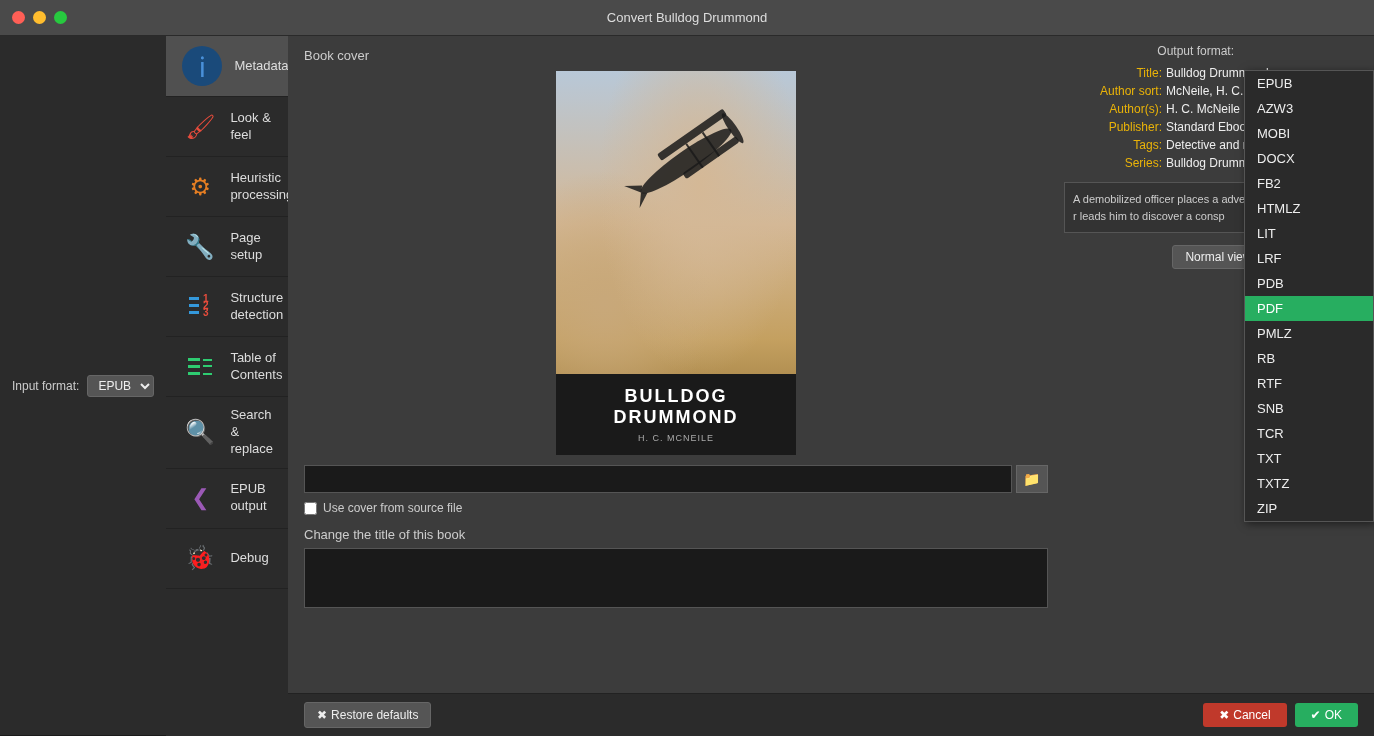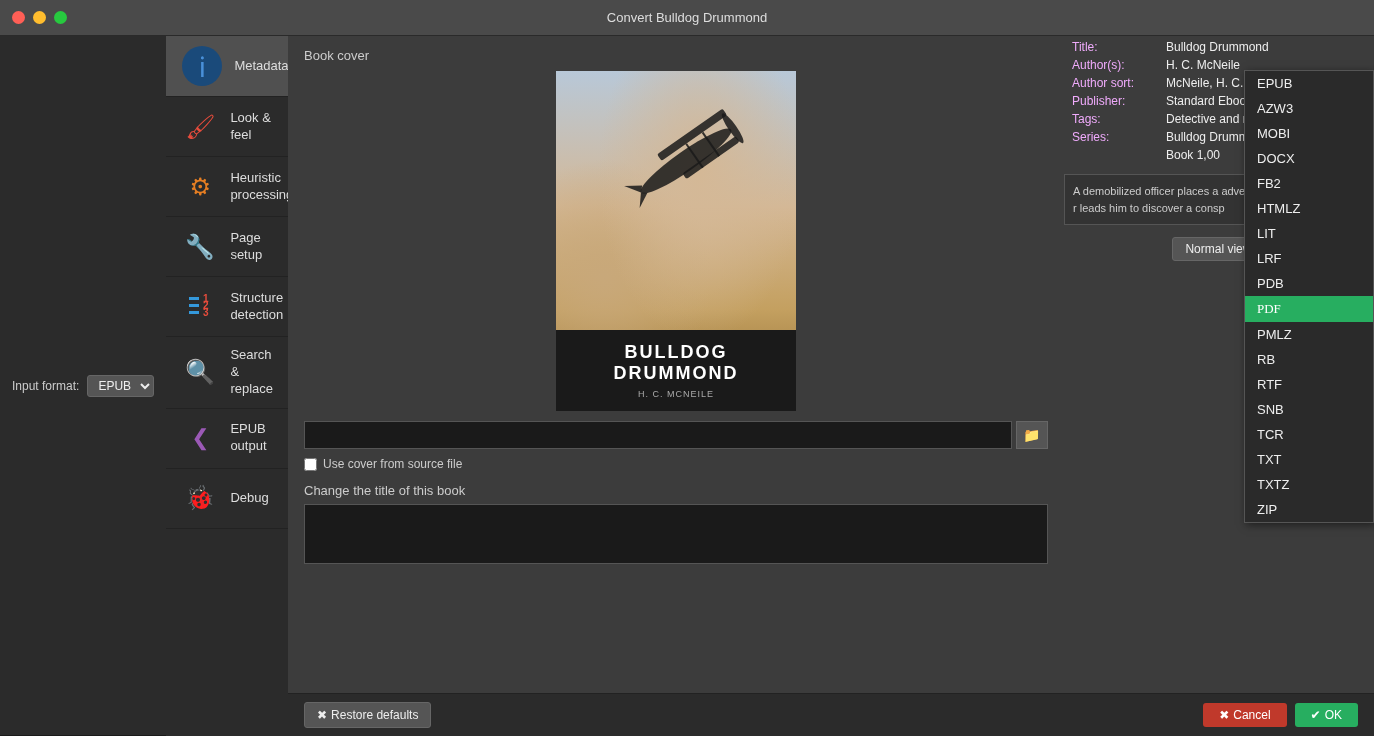--- a/index.html
+++ b/index.html
@@ -110,26 +110,26 @@
       padding: 4px 8px;
       display: flex;
       flex-direction: column;
       gap: 4px;
     }
     .meta-row {
       display: flex;
       align-items: center;
       gap: 4px;
     }
-    .meta-key { color: #f0abfc; font-size: 12px; text-align: left; min-width: 90px; }
+    .meta-key { color: #eab308; font-size: 12px; text-align: right; min-width: 90px; }
     .meta-val { color: #eee; font-size: 12px; }
     .book-cover-label { color: #ccc; font-size: 13px; margin-bottom: 8px; }
     .book-cover-img {
       width: 240px;
-      height: 340px;
+      height: 384px;
       background: linear-gradient(135deg, #8b7355 0%, #c4a882 30%, #e8d5a3 50%, #b8955a 70%, #6b5a3a 100%);
       position: relative;
       margin: 0 auto;
       overflow: hidden;
       flex-shrink: 0;
     }
     .cover-bottom {
       position: absolute;
       bottom: 0; left: 0; right: 0;
       background: #1a1a1a;
@@ -278,21 +278,21 @@
       border: 1px solid #555;
       z-index: 100;
       box-shadow: 2px 2px 8px rgba(0,0,0,0.5);
     }
     .dropdown-item {
       padding: 5px 12px;
       font-size: 13px;
       color: #eee;
       cursor: pointer;
     }
-    .dropdown-item.selected { background: #27ae60; color: #fff; font-family: Liberation Serif, serif; }
+    .dropdown-item.selected { background: #27ae60; color: #fff; }
 
     
     .cover-bg {
       width: 100%;
       height: 100%;
       background:
         radial-gradient(ellipse at 60% 30%, #d4b896 0%, transparent 50%),
         radial-gradient(ellipse at 20% 60%, #c8a87a 0%, transparent 40%),
         linear-gradient(180deg, #b8c8d8 0%, #d4b896 40%, #c4a060 70%, #8b6a30 100%);
       position: relative;
@@ -359,20 +359,33 @@
             <rect x="4" y="12" width="10" height="3" fill="#3498db"></rect>
             <rect x="4" y="19" width="10" height="3" fill="#3498db"></rect>
             <text x="18" y="10" fill="#e74c3c" font-size="10" font-weight="bold">1</text>
             <text x="18" y="17" fill="#e74c3c" font-size="10" font-weight="bold">2</text>
             <text x="18" y="24" fill="#e74c3c" font-size="10" font-weight="bold">3</text>
           </svg>
         </div>
         <span class="sidebar-label">Structure<br>detection</span>
       </div>
 
+      <div class="sidebar-item">
+        <div class="sidebar-icon" style="color:#2ecc71; font-size:22px;">
+          <svg width="30" height="30" viewBox="0 0 30 30">
+            <rect x="3" y="6" width="12" height="3" fill="#2ecc71"></rect>
+            <rect x="3" y="13" width="12" height="3" fill="#2ecc71"></rect>
+            <rect x="3" y="20" width="12" height="3" fill="#2ecc71"></rect>
+            <line x1="18" y1="8" x2="27" y2="8" stroke="#2ecc71" stroke-width="2"></line>
+            <line x1="18" y1="14" x2="27" y2="14" stroke="#2ecc71" stroke-width="2"></line>
+            <line x1="18" y1="22" x2="27" y2="22" stroke="#2ecc71" stroke-width="2"></line>
+          </svg>
+        </div>
+        <span class="sidebar-label">Table of<br>Contents</span>
+      </div>
 
       <div class="sidebar-item">
         <div class="sidebar-icon" style="color:#3498db; font-size:24px;">🔍</div>
         <span class="sidebar-label">Search &amp;<br>replace</span>
       </div>
 
       <div class="sidebar-item">
         <div class="sidebar-icon" style="color:#9b59b6; font-size:22px;">❮</div>
         <span class="sidebar-label">EPUB output</span>
       </div>
@@ -435,49 +448,48 @@
         </div>
 
         <div class="title-section">
           <div class="cover-input-label">Change the title of this book</div>
           <textarea class="title-input-area" style=""></textarea>
         </div>
       </div>
 
       <div class="right-panel">
 
+        <div style="display:flex; align-items:center; justify-content:flex-end; padding:8px 140px 4px 0; gap:8px;">
+          <span class="output-format-label">Output format:</span>
+        </div>
 
         <div class="metadata-section">
           <div class="meta-row">
             <span class="meta-key">Title:</span>
             <span class="meta-val">Bulldog Drummond</span>
           </div>
           <div class="meta-row">
+            <span class="meta-key">Author sort:</span>
+            <span class="meta-val">McNeile, H. C.</span>
+          </div>
+          <div class="meta-row">
             <span class="meta-key">Author(s):</span>
             <span class="meta-val">H. C. McNeile</span>
-          </div>
-          <div class="meta-row">
-            <span class="meta-key">Author sort:</span>
-            <span class="meta-val">McNeile, H. C.</span>
           </div>
           <div class="meta-row">
             <span class="meta-key">Publisher:</span>
             <span class="meta-val">Standard Ebooks</span>
           </div>
           <div class="meta-row">
             <span class="meta-key">Tags:</span>
             <span class="meta-val">Detective and mys</span>
           </div>
           <div class="meta-row">
             <span class="meta-key">Series:</span>
             <span class="meta-val">Bulldog Drummond</span>
-          </div>
-          <div class="meta-row">
-            <span class="meta-key"></span>
-            <span class="meta-val">Book 1,00</span>
           </div>
         </div>
 
         <div class="description-box">A demobilized officer places a advert for adventure, and its r leads him to discover a consp</div>
 
         <div class="view-buttons">
           <button class="view-btn">Normal view</button>
           <button class="view-btn">HTML source</button>
         </div>
 

